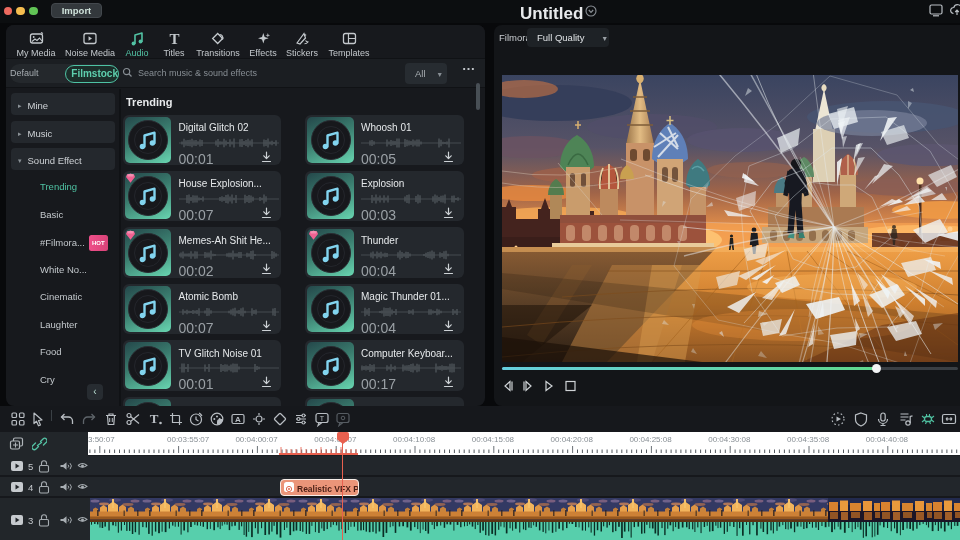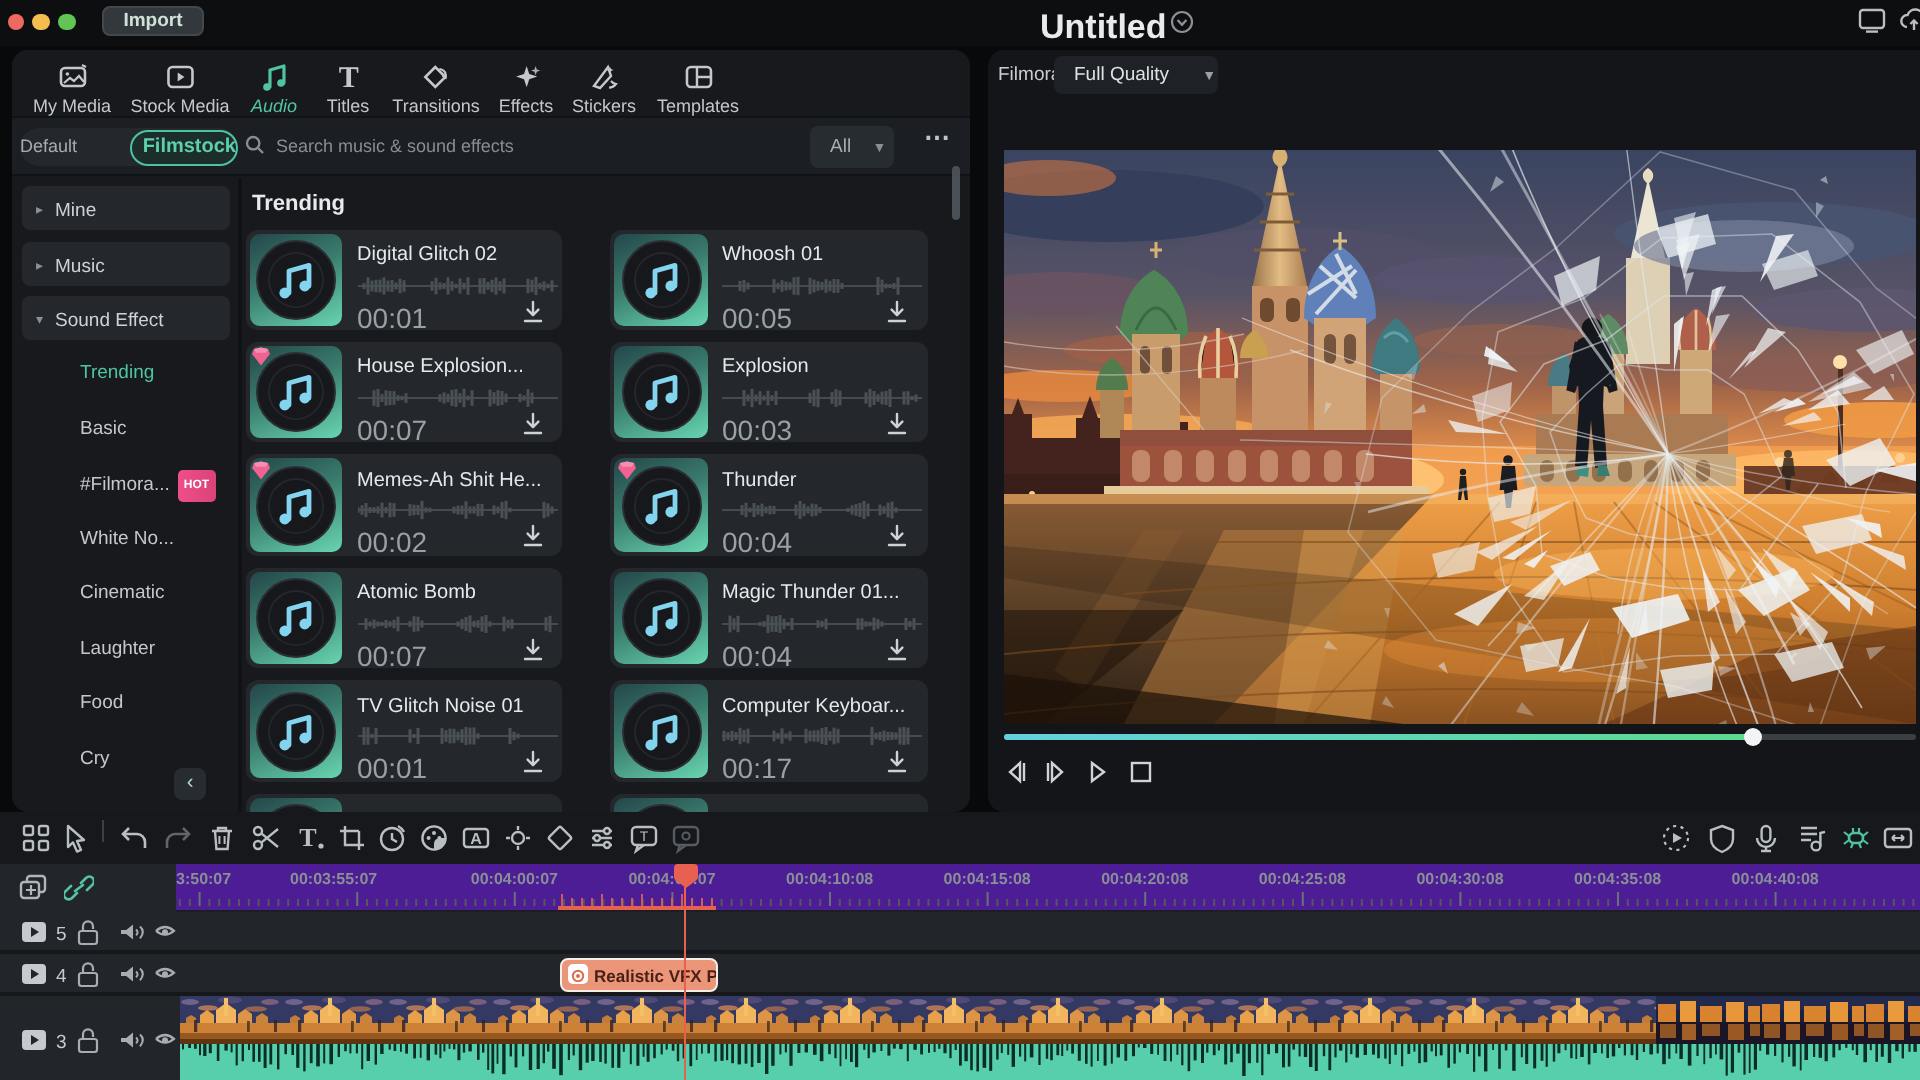--- a/index.html
+++ b/index.html
@@ -5,21 +5,21 @@
 
 #topbar { position:absolute; left:0; top:0; width:960px; height:23px; background:#0c0e10; }
 .tl { position:absolute; top:6.5px; width:8.5px; height:8.5px; border-radius:50%; }
 #importbtn { position:absolute; left:51px; top:3px; width:51px; height:15px; background:#33383c; border:1px solid #43484d; border-radius:4px; color:#cfe2da; font-size:9.5px; font-weight:bold; text-align:center; line-height:13px; }
 #wintitle { position:absolute; left:520px; top:4px; width:60px; text-align:center; color:#e8eaec; font-size:17px; font-weight:bold; }
 
 #lpanel { position:absolute; left:6px; top:25px; width:479px; height:381px; background:#17191d; border-radius:8px; overflow:hidden; }
 .tab { position:absolute; top:5px; transform:translateX(-50%); text-align:center; }
 .tab svg { display:block; margin:0 auto; }
 .tlab { font-size:9px; color:#c3c8cc; margin-top:1px; white-space:nowrap; }
-.tact .tlab { color:#52c2a4;font-style:italic; }
+.tact .tlab { color:#52c2a4; }
 #tabbar { position:absolute; left:0; top:0; width:479px; height:33px; background:#17191d; }
 #subrow { position:absolute; left:0; top:33px; width:479px; height:30px; background:#1b1e22; border-top:1px solid #101215; border-bottom:1px solid #101215;}
 #toggle { position:absolute; left:4px; top:5px; width:109px; height:19px; background:#24282c; border-radius:10px; }
 #togdef { position:absolute; left:0; top:0; width:53px; height:19px; color:#a6acb1; font-size:9px; text-align:left; line-height:19px; }
 #togfs { position:absolute; left:55px; top:0.5px; width:54px; height:18px; border:1px solid #4ec3a4; background:#1c2e2a; border-radius:9px; color:#5ecfae; font-size:10px; font-weight:bold; text-align:right; line-height:16px; }
 #searchph { position:absolute; left:132px; top:8.5px; color:#878e94; font-size:9px; }
 #allbtn { position:absolute; left:399px; top:3.5px; width:42px; height:21px; background:#272c31; border-radius:4px; color:#a6acb1; font-size:9.5px; line-height:21px; text-align:left; padding-left:10px; }
 #dots { position:absolute; left:456px; top:2px; color:#c0c5c9; font-size:13px; letter-spacing:1px; font-weight:bold; }
 #sidebar { position:absolute; left:0; top:64px; width:113px; height:317px; }
 .sitem { position:absolute; left:5px; width:104px; height:22px; background:#24282d; border-radius:4px; line-height:22px; }
@@ -47,21 +47,21 @@
 #pbar { position:absolute; left:8px; top:342px; width:456px; height:3px; background:#3a3f44; border-radius:2px; }
 #pfill { position:absolute; left:0; top:0; width:375px; height:3px; background:linear-gradient(90deg,#66cfdf,#5fd88d); border-radius:2px; }
 #pknob { position:absolute; left:370px; top:-3px; width:9px; height:9px; background:#f2f4f5; border-radius:50%; }
 #pctrl { position:absolute; left:8px; top:354px; }
 
 #timeline { position:absolute; left:0; top:406px; width:960px; height:134px; background:#1b1e22; }
 #tltools { position:absolute; left:0; top:0; width:960px; height:26px; background:#16181c; }
 .ti { position:absolute; top:4px; }
 #thead { position:absolute; left:0; top:26px; width:88px; height:108px; background:#22262a; }
 .trkh { position:absolute; left:8px; width:72px; height:16px; }
-#ruler { position:absolute; left:88px; top:26px; width:872px; height:23px; background:#4c1d95;font-weight:bold; }
+#ruler { position:absolute; left:88px; top:26px; width:872px; height:23px; background:#ffffff; }
 .rlab { position:absolute; top:3px; color:#888f95; font-size:8px; white-space:nowrap; }
 #lanes { position:absolute; left:88px; top:49px; width:872px; height:85px; }
 .lane { position:absolute; left:0; width:872px; background:#22262b; }
 #cliplabel { position:absolute; left:280px; top:72.5px; width:79px; height:17.5px; background:#eb9579; border:1.5px solid #f5ede8; border-radius:4px; line-height:14px; white-space:nowrap; overflow:hidden; }
 #cliplabel .cic { display:inline-block; width:10px; height:10px; background:#fff; border-radius:2.5px; margin:2px 0 0 3px; vertical-align:-2px; }
 #cliplabel .ctx { color:#4a1f15; font-size:8.5px; font-weight:bold; margin-left:3px; }
 #playhead { position:absolute; left:341.5px; top:26px; width:1.5px; height:108px; background:#e8604f; }
 #phmark { position:absolute; left:335.5px; top:26px; width:14px; height:12px; }
 </style></head><body>
 
@@ -94,21 +94,21 @@
           <path d="M4.5 11.5 l3-2.5 2 1.5 2.5-2.5 2.5 3" fill="none" stroke="#c3c8cc" stroke-width="1.1"></path>
           <path d="M13.5 2.5 l2 1" stroke="#c3c8cc" stroke-width="1.2"></path>
         </svg>
         <div class="tlab">My Media</div>
       </div>
 <div class="tab" style="left:84px;">
         <svg width="18" height="17" viewBox="0 0 18 17">
           <rect x="3" y="3.5" width="12" height="10" rx="2" fill="none" stroke="#c3c8cc" stroke-width="1.3"></rect>
           <path d="M7.6 6.2 l3.4 2.3 -3.4 2.3 Z" fill="#c3c8cc"></path>
         </svg>
-        <div class="tlab">Stock Media</div>
+        <div class="tlab">Noise Media</div>
       </div>
 <div class="tab tact" style="left:131px;">
         <svg width="18" height="17" viewBox="0 0 18 17">
           <path d="M6.5 13.5 V5 l7-2 v8.5" fill="none" stroke="#52c2a4" stroke-width="1.6" stroke-linecap="round" stroke-linejoin="round"></path>
           <circle cx="5" cy="13.5" r="1.9" fill="#52c2a4"></circle>
           <circle cx="12" cy="11.5" r="1.9" fill="#52c2a4"></circle>
         </svg>
         <div class="tlab">Audio</div>
       </div>
 <div class="tab" style="left:168px;">
@@ -1377,21 +1377,21 @@
         <line x1="834.3" y1="17.5" x2="834.3" y2="21" stroke="#53595f" stroke-width="1"></line>
         <line x1="839.2" y1="17.5" x2="839.2" y2="21" stroke="#53595f" stroke-width="1"></line>
         <line x1="844.1" y1="17.5" x2="844.1" y2="21" stroke="#53595f" stroke-width="1"></line>
         <line x1="849.0" y1="17.5" x2="849.0" y2="21" stroke="#53595f" stroke-width="1"></line>
         <line x1="854.0" y1="17.5" x2="854.0" y2="21" stroke="#53595f" stroke-width="1"></line>
         <line x1="858.9" y1="17.5" x2="858.9" y2="21" stroke="#53595f" stroke-width="1"></line>
         <line x1="863.8" y1="17.5" x2="863.8" y2="21" stroke="#53595f" stroke-width="1"></line>
         <line x1="868.7" y1="17.5" x2="868.7" y2="21" stroke="#53595f" stroke-width="1"></line>
       </svg>
 <div class="rlab" style="left:0px;">3:50:07</div>
-<div class="rlab" style="left:57px;">00:03:55:07</div>
+<div class="rlab" style="left:79px;">00:03:55:07</div>
 <div class="rlab" style="left:147.4px;">00:04:00:07</div>
 <div class="rlab" style="left:226.2px;">00:04:05:07</div>
 <div class="rlab" style="left:305.0px;">00:04:10:08</div>
 <div class="rlab" style="left:383.8px;">00:04:15:08</div>
 <div class="rlab" style="left:462.6px;">00:04:20:08</div>
 <div class="rlab" style="left:541.4px;">00:04:25:08</div>
 <div class="rlab" style="left:620.2px;">00:04:30:08</div>
 <div class="rlab" style="left:699.0px;">00:04:35:08</div>
 <div class="rlab" style="left:777.8px;">00:04:40:08</div>
     <div style="position:absolute;left:191px;top:21px;width:79px;height:1.5px;background:#e8604f"></div>

